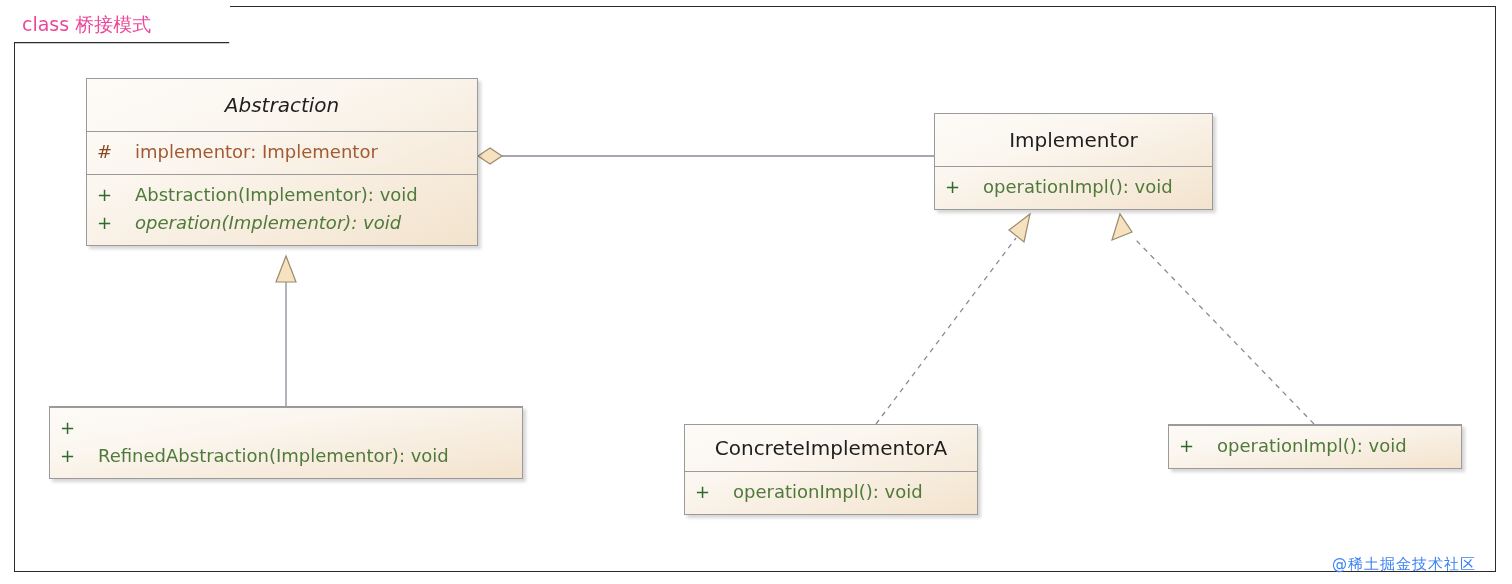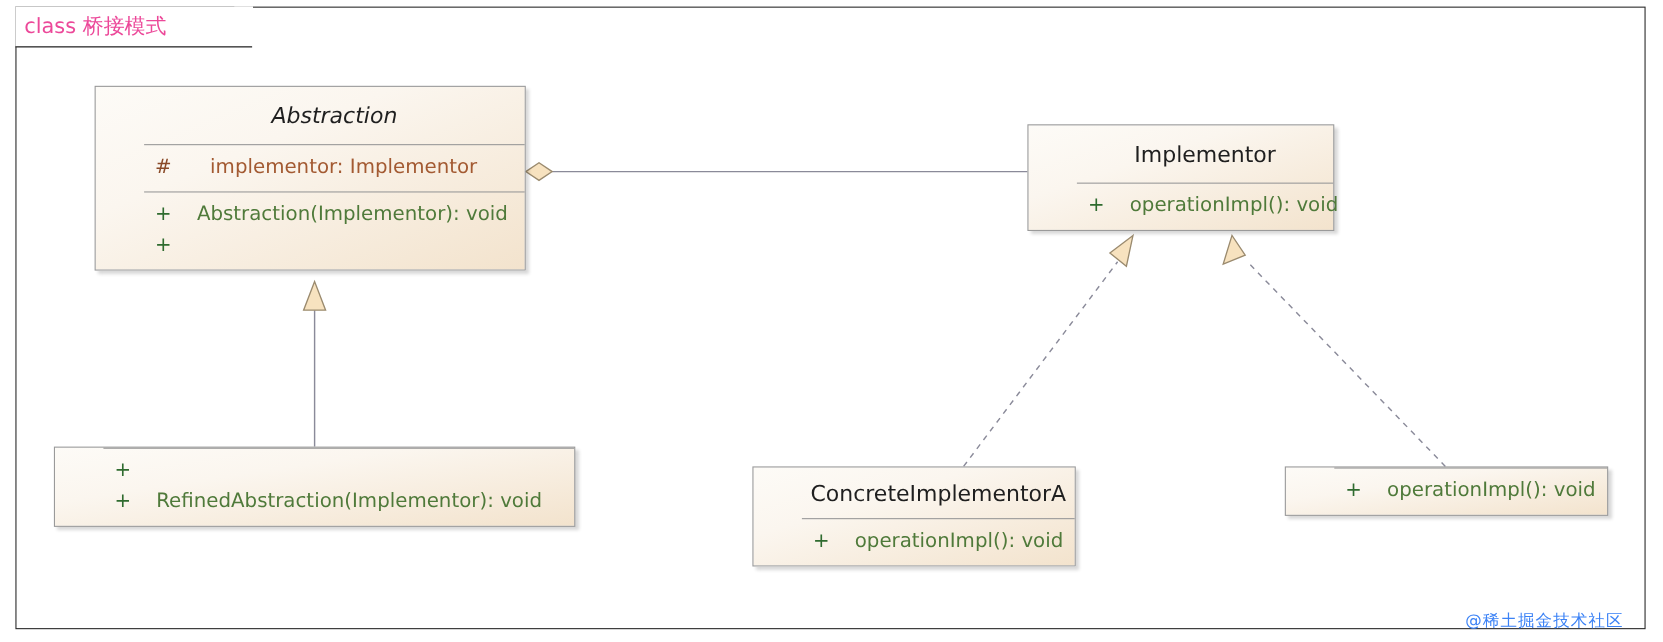--- a/index.html
+++ b/index.html
@@ -62,21 +62,20 @@
   }
 
   
   .uml-class {
     position: absolute;
     box-sizing: border-box;
     border: 1px solid #9a9a9a;
     background: linear-gradient(to bottom right, #fdfbf7 0%, #fbf6ef 35%, #f3e3cd 100%);
     box-shadow: 3px 3px 3px rgba(0,0,0,0.16);
     z-index: 4;
-    padding-left: 44px;
   }
   .uml-title {
     text-align: center;
     color: #1f1f1f;
     font-size: 20px;
     line-height: 1;
     display: flex;
     align-items: center;
     justify-content: center;
     box-sizing: border-box;
@@ -101,21 +100,21 @@
   .vis {
     display: inline-block;
     width: 38px;
     flex: 0 0 38px;
     text-align: left;
     font-size: 18px;
   }
   .vis-pub { color: #2f6b2f; }
   .vis-prot { color: #8a4a28; }
   .member-pub { color: #4f7a3a; }
-  .member-prot { color: #a35a32; margin-left: 12px; }
+  .member-prot { color: #a35a32; }
   .member-abstract { font-style: italic; }
 
   
   #wires {
     position: absolute;
     left: 0;
     top: 0;
     width: 1512px;
     height: 584px;
     z-index: 3;
@@ -180,20 +179,21 @@
         <span class="member-prot">implementor: Implementor</span>
       </div>
     </div>
     <div class="uml-compartment uml-sep">
       <div class="uml-row">
         <span class="vis vis-pub">+</span>
         <span class="member-pub">Abstraction(Implementor): void</span>
       </div>
       <div class="uml-row">
         <span class="vis vis-pub">+</span>
+        <span class="member-pub member-abstract">operation(Implementor): void</span>
       </div>
     </div>
   </div>
 
   <div class="uml-class" id="cls-refined" style="left:49px; top:406px; width:474px;">
     <div class="uml-compartment uml-sep">
       <div class="uml-row">
         <span class="vis vis-pub">+</span>
       </div>
       <div class="uml-row">

